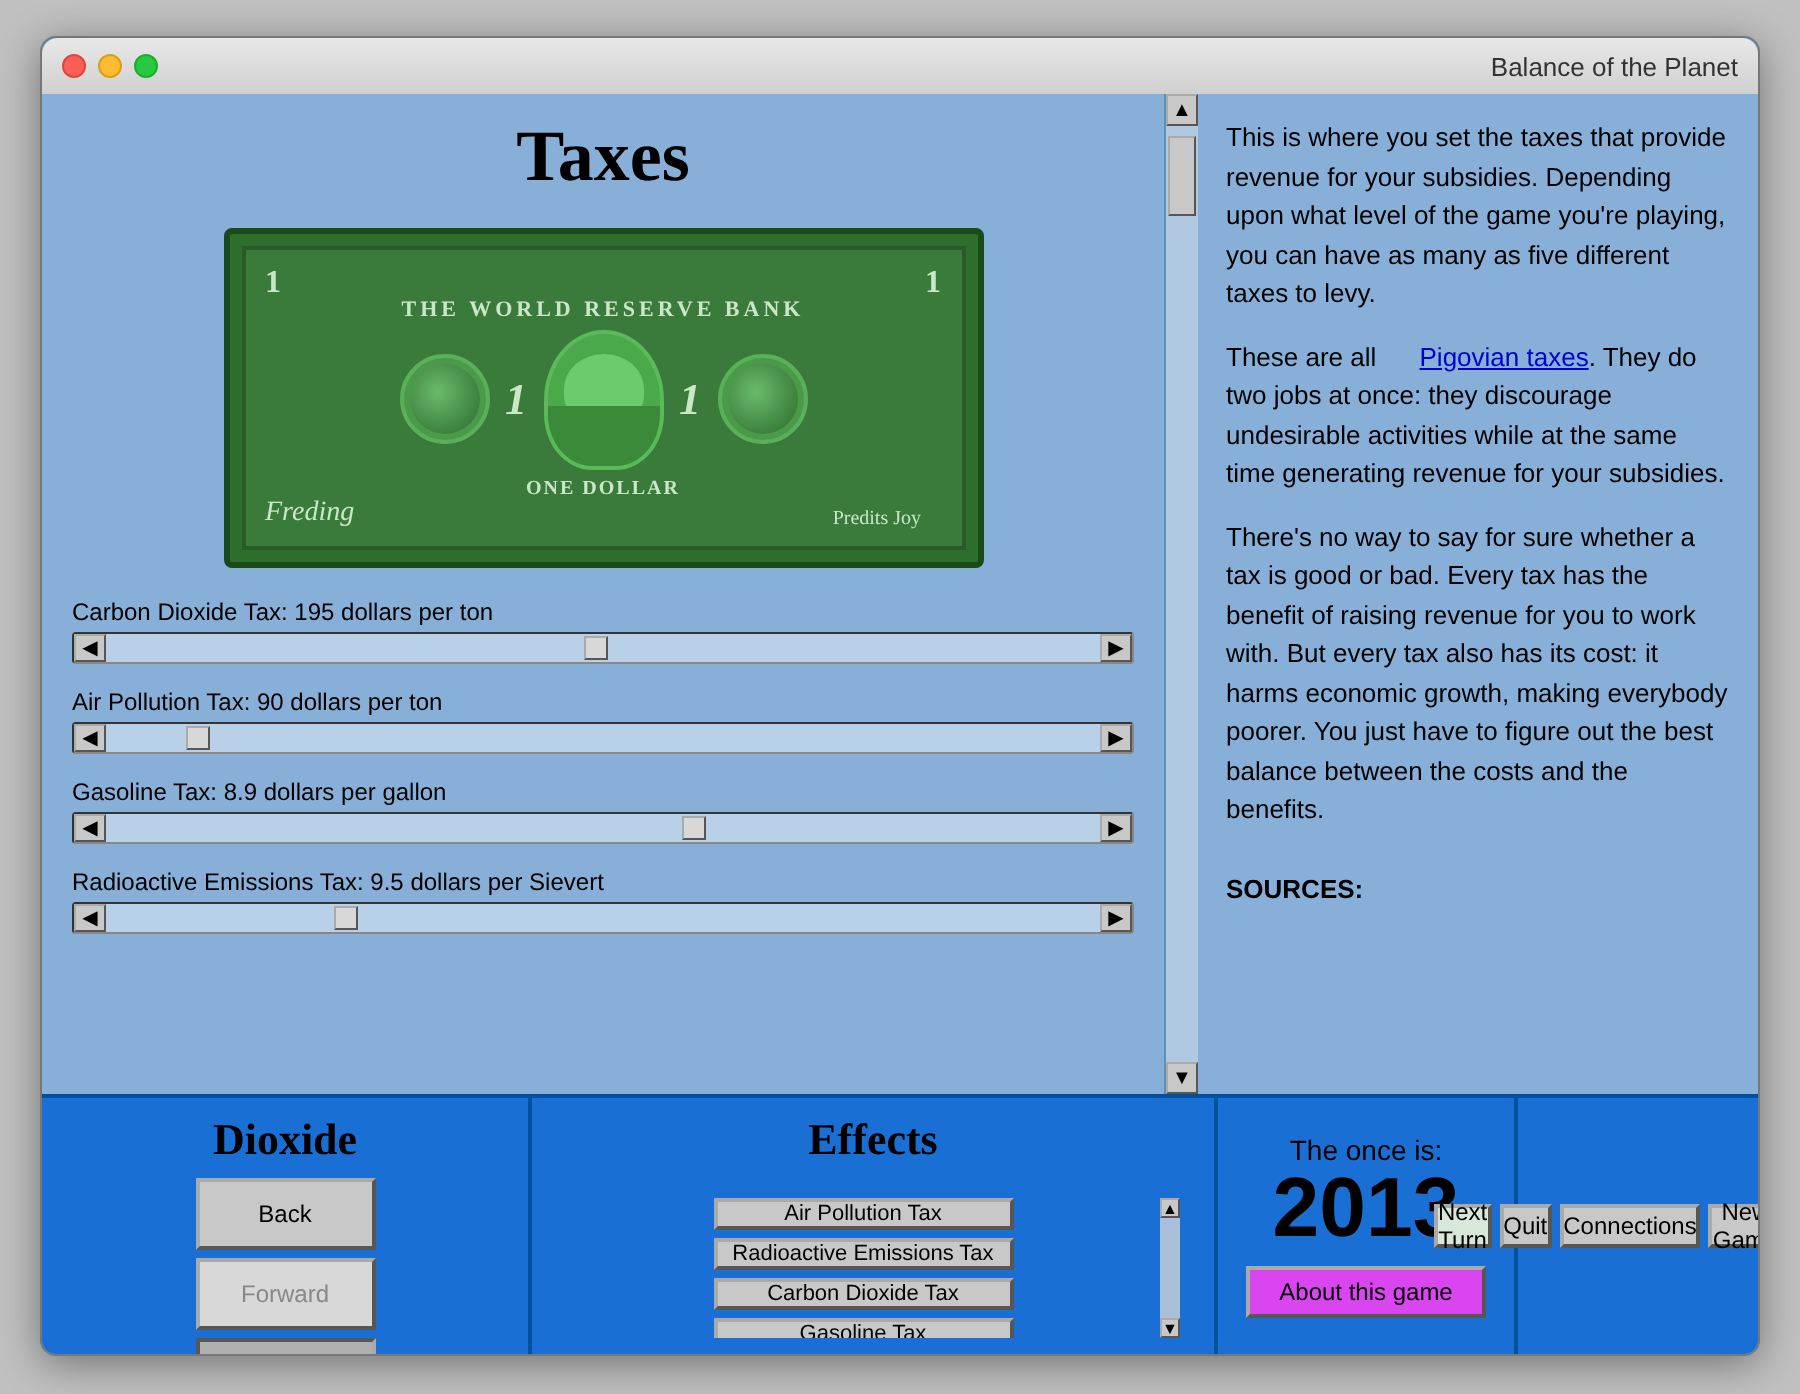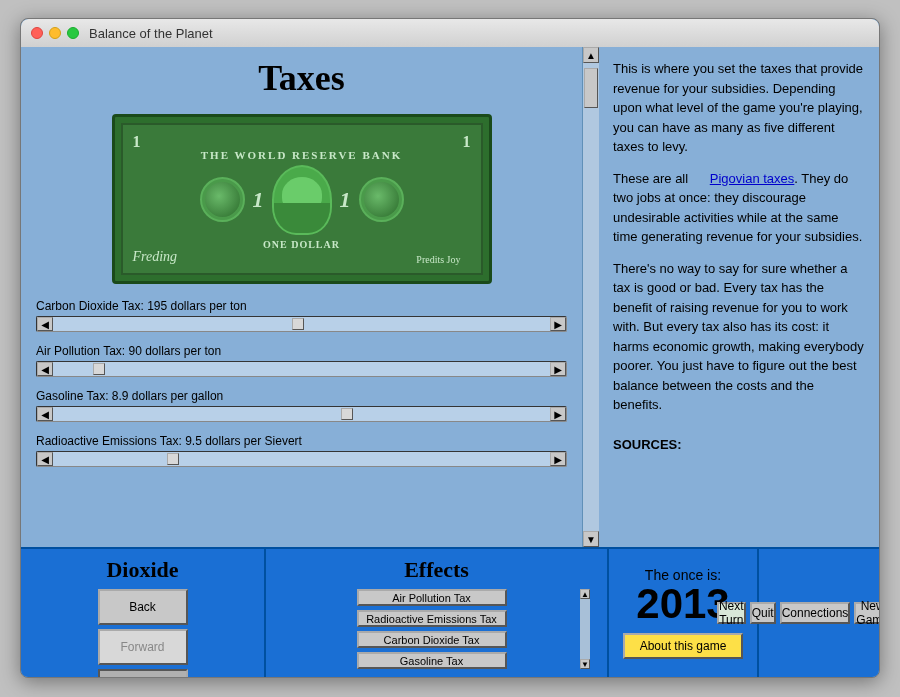--- a/index.html
+++ b/index.html
@@ -46,21 +46,21 @@
       height: 12px;
       border-radius: 50%;
     }
 
     .tl-close { background: #ff5f57; border: 1px solid #e0443e; }
     .tl-min { background: #febc2e; border: 1px solid #d4a017; }
     .tl-max { background: #28c840; border: 1px solid #1aad2e; }
 
     .titlebar-title {
       flex: 1;
-      text-align: left;
+      text-align: right;
       font-family: -apple-system, Arial, sans-serif;
       font-size: 13px;
       color: #333;
     }
 
     
     .main-content {
       display: flex;
       flex: 1;
       overflow: hidden;
@@ -453,21 +453,21 @@
       font-size: 42px;
       font-weight: bold;
       color: #000;
       font-family: Arial, sans-serif;
       line-height: 1;
     }
 
     .about-btn {
       width: 120px;
       height: 26px;
-      background: #fde047;
+      background: #d946ef;
       border: 2px outset #aaa;
       font-size: 12px;
       cursor: pointer;
       font-family: Arial, sans-serif;
       display: flex;
       align-items: center;
       justify-content: center;
       margin-top: 8px;
     }
 
@@ -497,20 +497,21 @@
 
     .action-btn.next-turn {
       background: #d8e8d8;
     }
 
     
     .effects-container {
       display: flex;
       flex: 1;
       overflow: hidden;
+      margin-top: 10px;
     }
 
     .effects-scroll {
       width: 10px;
       background: #b8d0e8;
       display: flex;
       flex-direction: column;
     }
 
     .effects-scroll-arrow {

